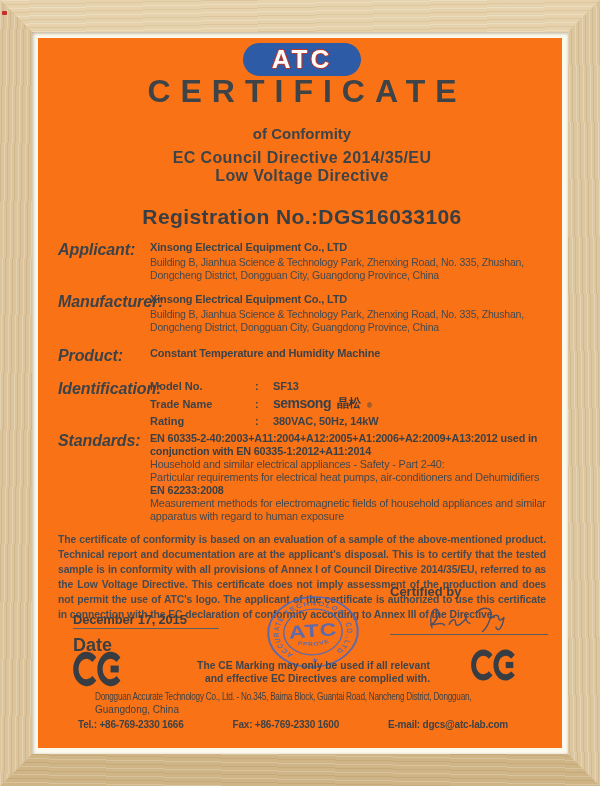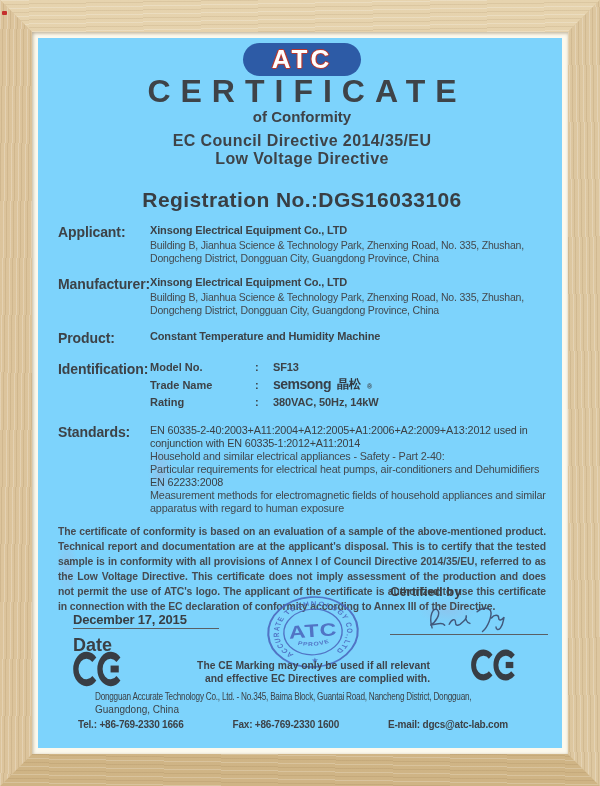--- a/index.html
+++ b/index.html
@@ -20,59 +20,59 @@
       repeating-linear-gradient(91deg, rgba(255,255,255,.22) 0 1px, rgba(0,0,0,0) 1px 3px, rgba(140,108,62,.15) 3px 4px, rgba(0,0,0,0) 4px 7px),
       linear-gradient(90deg,#dcc49c,#d2b88c);
       clip-path:polygon(0 0,32px 32px,32px 754px,0 786px);}
   .wood-right{background:
       repeating-linear-gradient(89deg, rgba(255,255,255,.22) 0 1px, rgba(0,0,0,0) 1px 3px, rgba(140,108,62,.15) 3px 4px, rgba(0,0,0,0) 4px 7px),
       linear-gradient(90deg,#d4bb90,#ddc7a0);
       clip-path:polygon(600px 0,568px 32px,568px 754px,600px 786px);}
   .red-speck{position:absolute;left:2px;top:11px;width:5px;height:4px;background:#c52f2c;border-radius:1px;}
 
   .mat{position:absolute;inset:32px;background:#fcf9ed;box-shadow:inset 0 2px 3px rgba(110,85,45,.28), inset 2px 0 3px rgba(110,85,45,.2);}
-  .paper{position:absolute;inset:38px;background:#7dd3fc;color:#3d4247;}
+  .paper{position:absolute;inset:38px;background:#f97316;color:#3d4247;}
 
   
   .smudge{position:absolute;pointer-events:none;border-radius:50%;}
   .sm1{left:110px;top:400px;width:26px;height:70px;background:radial-gradient(ellipse at center, rgba(233,110,150,.16), rgba(233,110,150,0) 70%);}
   .sm2{left:18px;top:500px;width:22px;height:60px;background:radial-gradient(ellipse at center, rgba(233,110,150,.14), rgba(233,110,150,0) 70%);}
   .sm3{left:380px;top:560px;width:60px;height:26px;background:radial-gradient(ellipse at center, rgba(233,110,150,.12), rgba(233,110,150,0) 70%);}
 
   .content{position:absolute;inset:0;padding:0 16px 0 20px;box-sizing:border-box;}
 
   
   .logo-pill{width:118px;height:33px;margin:5px auto 0;background:#2d5ba6;border-radius:17px;
       display:flex;align-items:center;justify-content:center;}
   .logo-pill span{color:#fff;font-weight:bold;font-size:26px;letter-spacing:3px;
       text-shadow:1.2px 0 0 #b8372e,-1.2px 0 0 #b8372e,0 1.2px 0 #b8372e,0 -1.2px 0 #b8372e;}
   .cert-title{margin-top:-2px;text-align:center;font-weight:bold;font-size:32px;line-height:34px;
       letter-spacing:10px;padding-left:10px;color:#3e4348;}
-  .subtitle{margin-top:0;text-align:center;font-weight:bold;font-size:15px;color:#3e4348;}
+  .subtitle{margin-top:17px;text-align:center;font-weight:bold;font-size:15px;color:#3e4348;}
   .directive{margin-top:7px;text-align:center;font-weight:bold;font-size:16px;line-height:18px;letter-spacing:.4px;color:#3e4348;}
   .registration{margin-top:20px;text-align:center;font-weight:bold;font-size:21px;letter-spacing:.4px;color:#393e43;}
 
   
   .field-row{display:grid;grid-template-columns:92px 1fr;margin-top:12px;}
-  .f-label{font-weight:bold;font-size:14px;letter-spacing:-.1px;}
+  .f-label{font-weight:bold;font-size:16px;letter-spacing:-.1px;font-style:italic;}
   .f-name{font-weight:bold;font-size:11px;letter-spacing:-.15px;white-space:nowrap;}
   .f-addr{font-size:10.5px;letter-spacing:-.2px;line-height:12.5px;margin-top:3px;white-space:nowrap;color:#44494e;}
   .product-row{margin-top:14px;}
   .ident-row{margin-top:15px;}
   .sub-grid{display:grid;grid-template-columns:105px 18px 1fr;margin-bottom:5px;align-items:baseline;}
   .sub-label{font-weight:bold;font-size:11px;}
   .sub-colon{font-weight:bold;font-size:11px;}
   .sub-value{font-weight:bold;font-size:11px;letter-spacing:-.1px;}
   .tradename{display:flex;align-items:flex-end;gap:6px;}
   .tn-latin{font-weight:bold;font-size:14px;letter-spacing:-.5px;color:#394049;line-height:13px;}
   .tn-cjk{font-weight:bold;font-size:12px;color:#30363d;line-height:13px;}
   .tn-reg{font-size:7px;font-weight:bold;line-height:8px;}
-  .standards-row{margin-top:11px;}
+  .standards-row{margin-top:0;}
   .std-line{font-size:10.8px;line-height:13px;letter-spacing:-.15px;color:#43484d;}
-  .std-line.b{font-weight:normal;color:#3b4045;}
+  .std-line.b{font-weight:bold;color:#3b4045;}
 
   .paragraph{margin-top:9px;font-weight:bold;font-size:10.4px;line-height:15px;
       text-align:justify;letter-spacing:-.1px;color:#464b51;}
 
   
   .footer-zone{position:absolute;left:20px;right:16px;bottom:8px;height:150px;}
   .stamp{position:absolute;left:207px;top:-6px;width:96px;height:96px;opacity:.88;
       transform:rotate(-4deg) scaleY(.78);transform-origin:center;}
   .certify{position:absolute;left:332px;top:-6px;width:158px;text-align:left;}
   .certify-label{font-weight:bold;font-size:13px;color:#3b4045;}

